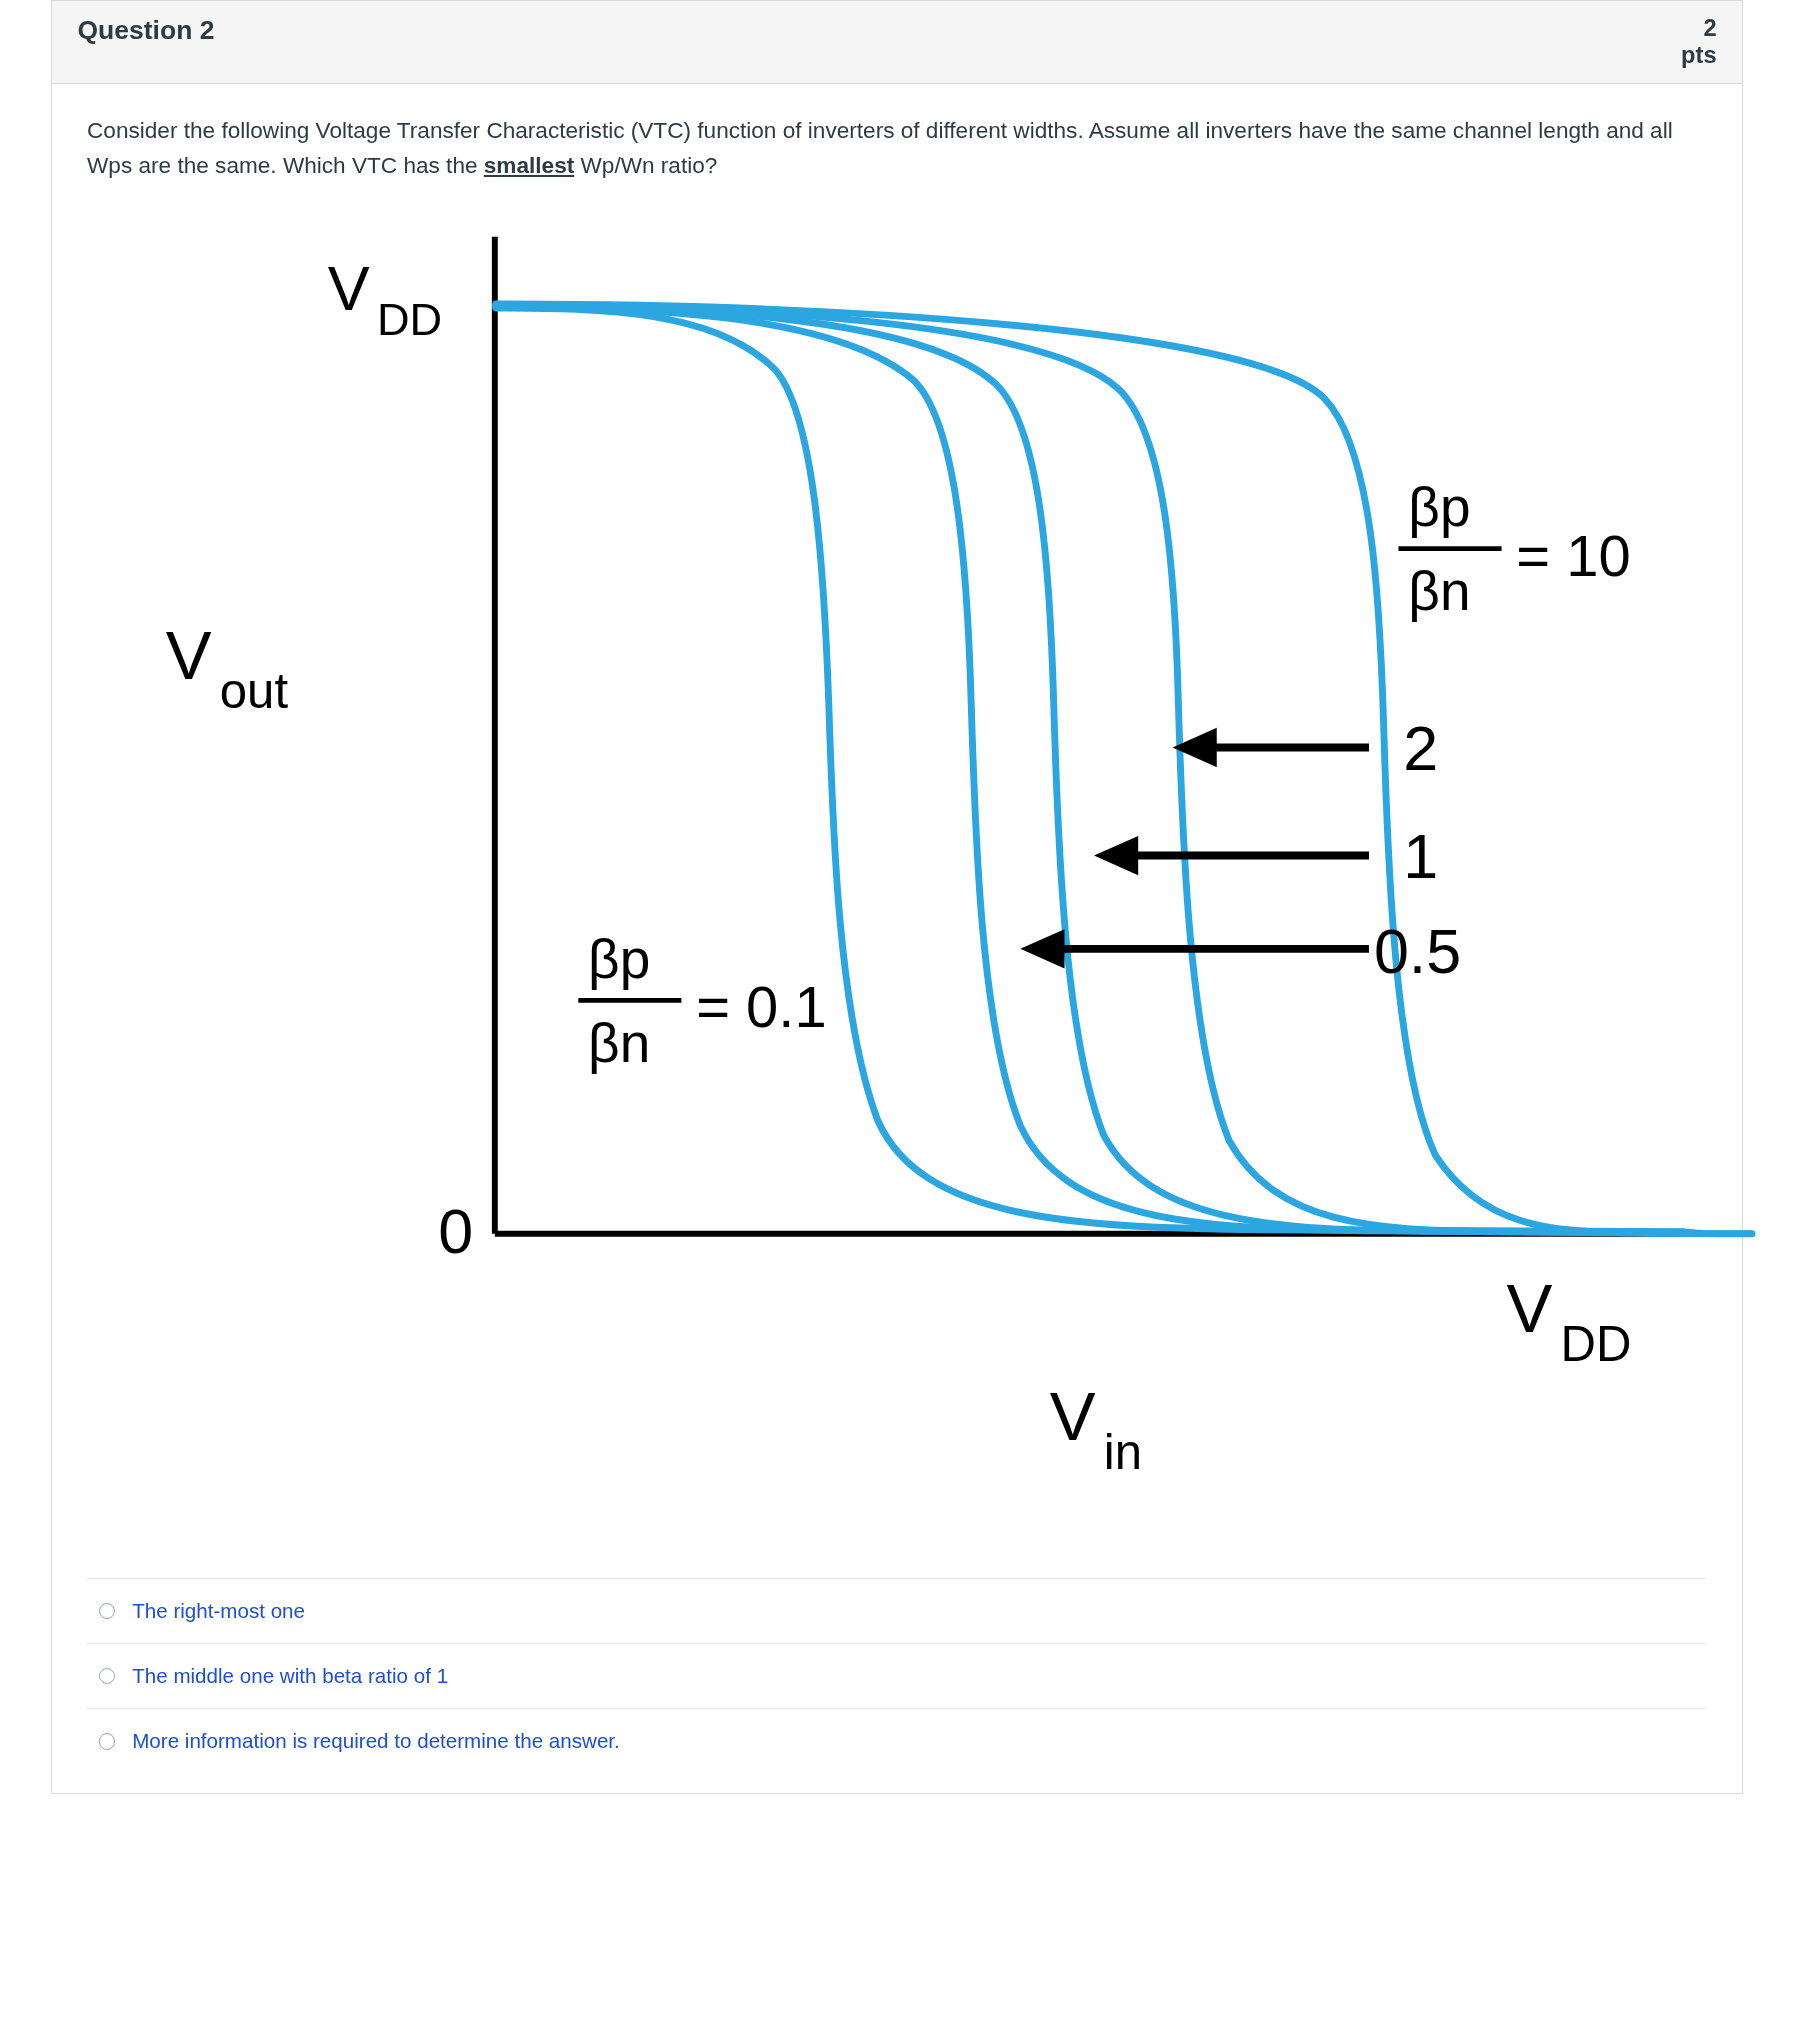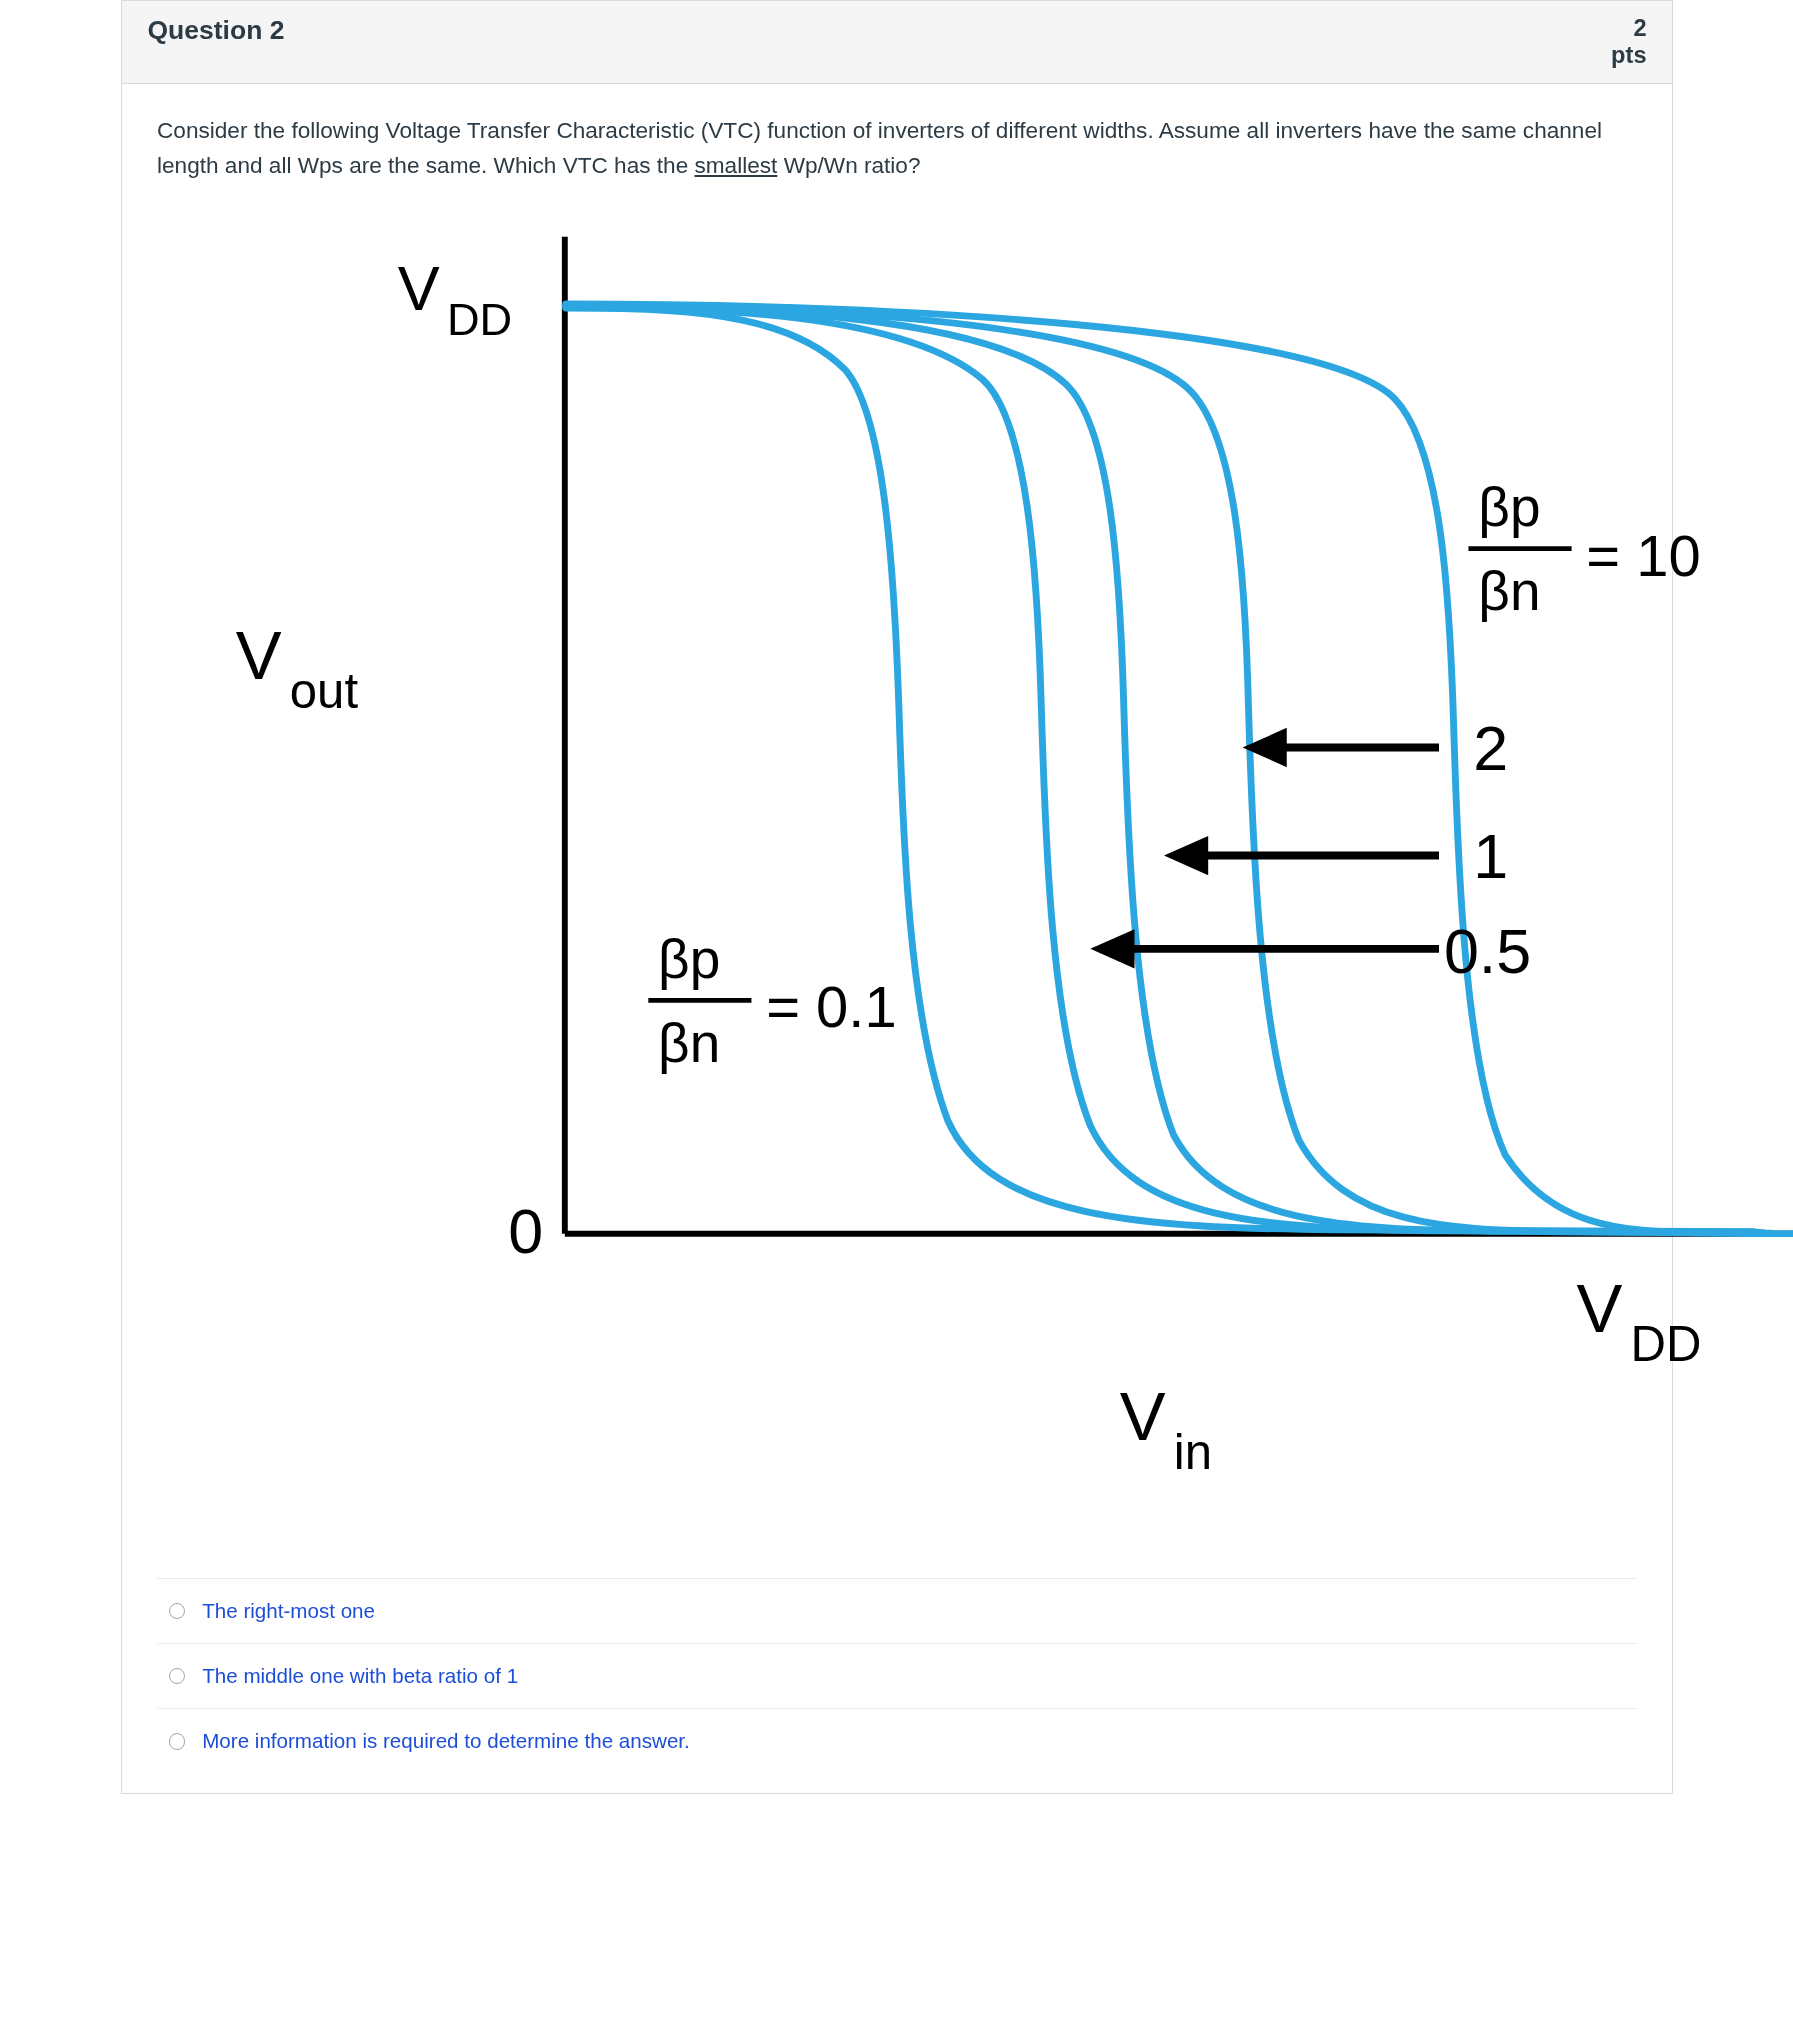--- a/index.html
+++ b/index.html
@@ -7,21 +7,21 @@
     padding: 0;
     background: #ffffff;
   }
   body {
     width: 1794px;
     font-family: "Liberation Sans", sans-serif;
     color: #2d3b45;
     -webkit-font-smoothing: antialiased;
   }
   .quiz-question {
-    width: 1552px;
+    width: 1692px;
     margin: 0 auto;
     border: 1px solid #d9dcde;
     background: #ffffff;
     box-sizing: border-box;
   }
   
   .question-header {
     display: flex;
     align-items: flex-start;
     justify-content: space-between;
@@ -51,21 +51,21 @@
   .question-body {
     padding: 29.5px 35px 0 35px;
   }
   .question-text {
     font-size: 22.6px;
     line-height: 1.55;
     color: #2d3b45;
     max-width: 1670px;
   }
   .question-text b {
-    font-weight: normal;
+    font-weight: bold;
     text-decoration: underline;
   }
 
   
   .figure-wrap {
     margin: 39px 0 19.6px 0;
     display: block;
   }
   .vtc-figure {
     display: block;

